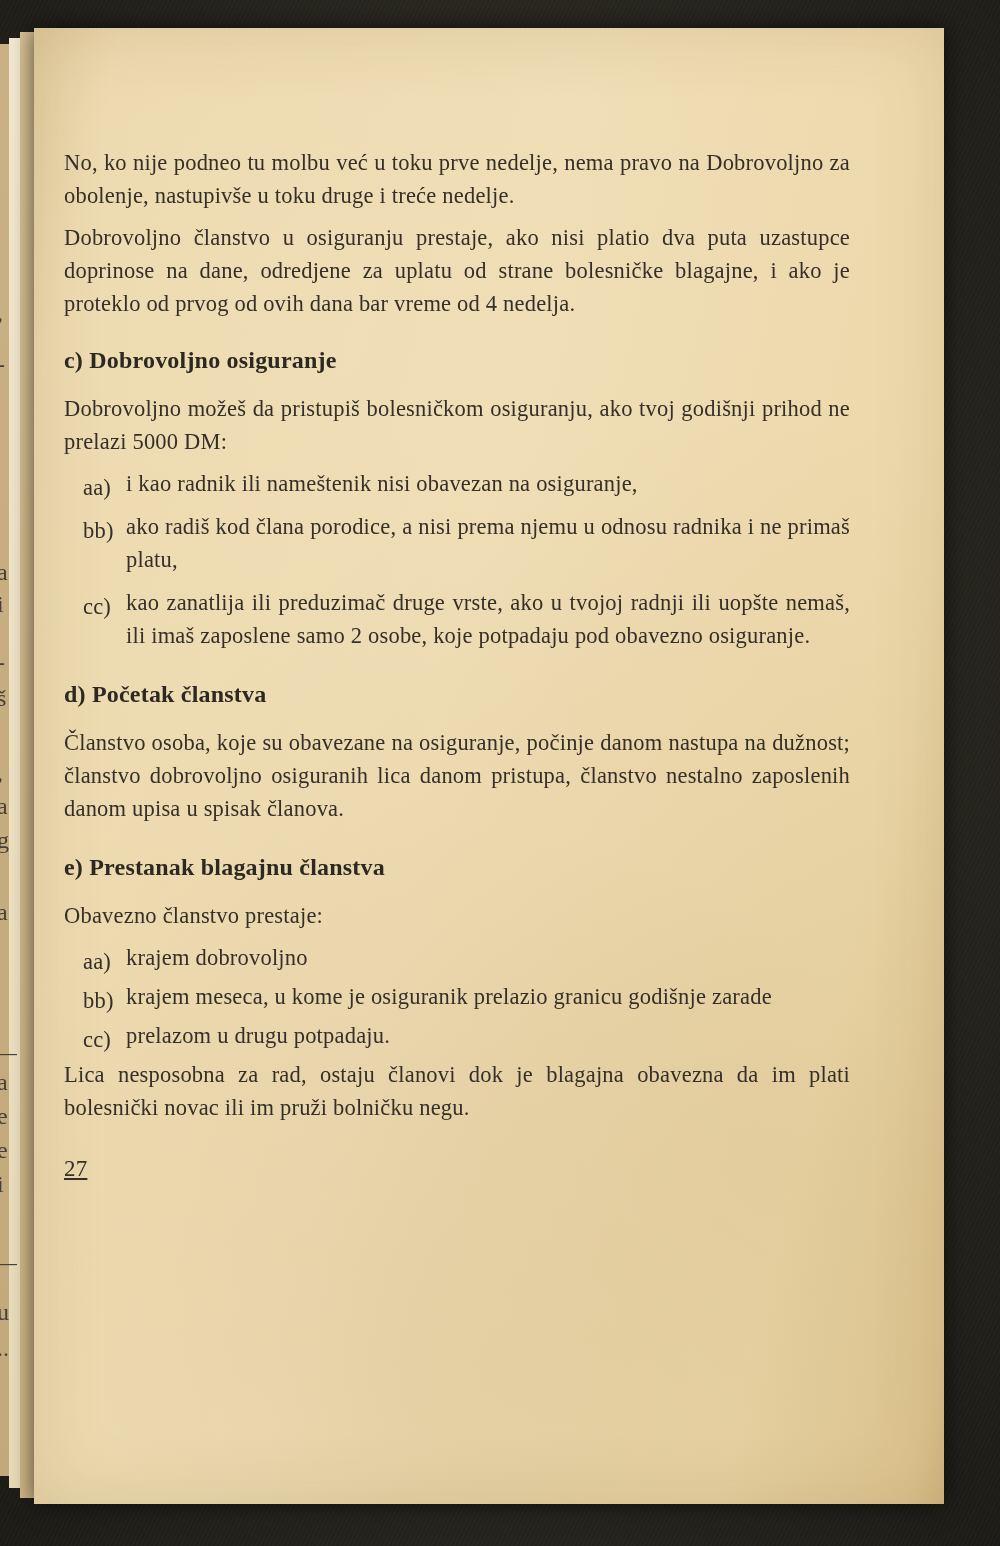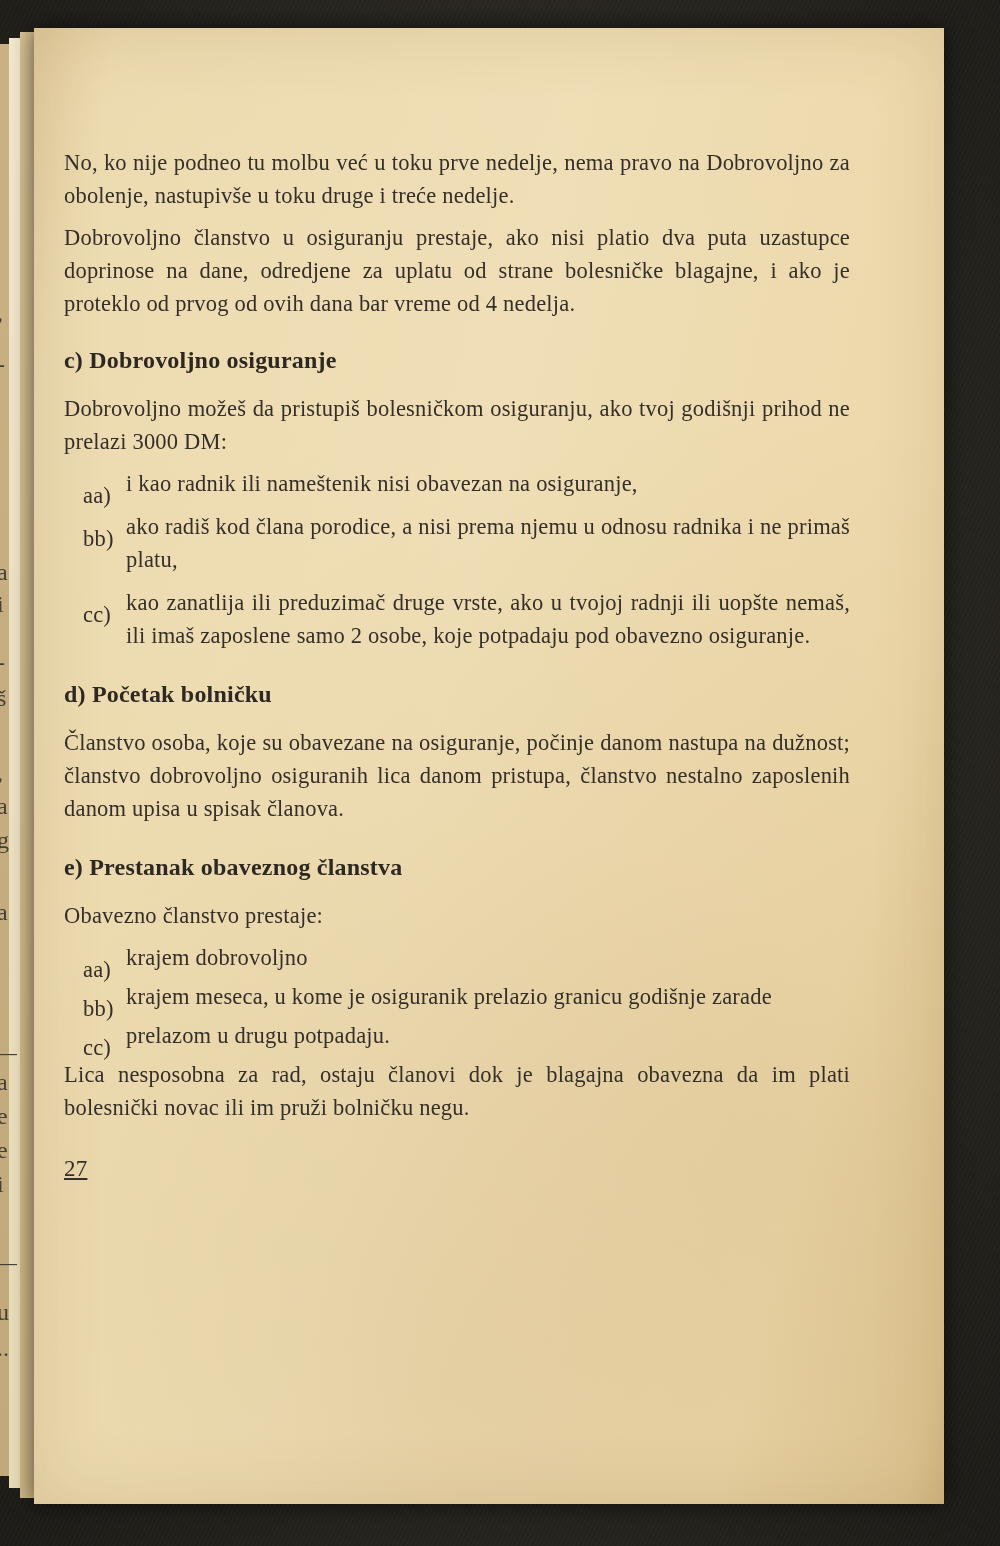--- a/index.html
+++ b/index.html
@@ -45,21 +45,21 @@
     color: #342f28; text-align: justify;
     letter-spacing: 0.2px;
   }
   .para { margin: 0 0 9px 0; }
   .heading {
     font-size: 24px; font-weight: bold; color: #2d2922;
     margin: 26px 0 15px 0; text-align: left;
   }
   .heading:first-of-type { margin-top: 24px; }
   .li { position: relative; padding-left: 62px; margin: 0 0 10px 0; }
-  .li-label { position: absolute; left: 19px; top: 12px; }
+  .li-label { position: absolute; left: 19px; top: 4px; }
   .li-tight { margin-bottom: 6px; }
   .pagenum {
     margin-top: 28px; padding-right: 90px;
     font-size: 23px; color: #342f28; text-decoration: underline;
   }
 </style>
 </head>
 <body>
 
 <div class="backdrop"></div>
@@ -88,39 +88,39 @@
     <span style="top: 1336px;">..</span>
   </div>
 
 <main class="page">
   <div class="content">
 
     <p class="para">No, ko nije podneo tu molbu već u toku prve nedelje, nema pravo na Dobrovoljno za obolenje, nastupivše u toku druge i treće nedelje.</p>
     <p class="para">Dobrovoljno članstvo u osiguranju prestaje, ako nisi platio dva puta uzastupce doprinose na dane, odredjene za uplatu od strane bolesničke blagajne, i ako je proteklo od prvog od ovih dana bar vreme od 4 nedelja.</p>
 
     <h3 class="heading">c) Dobrovoljno osiguranje</h3>
-    <p class="para">Dobrovoljno možeš da pristupiš bolesničkom osiguranju, ako tvoj godišnji prihod ne prelazi 3000 DM:</p>
+    <p class="para">Dobrovoljno možeš da pristupiš bolesničkom osiguranju, ako tvoj godišnji prihod ne prelazi 5000 DM:</p>
 
     <div class="li">
       <span class="li-label">aa)</span>
       <span>i kao radnik ili nameštenik nisi obavezan na osiguranje,</span>
     </div>
     <div class="li">
       <span class="li-label">bb)</span>
       <span>ako radiš kod člana porodice, a nisi prema njemu u odnosu radnika i ne primaš platu,</span>
     </div>
     <div class="li">
       <span class="li-label">cc)</span>
       <span>kao zanatlija ili preduzimač druge vrste, ako u tvojoj radnji ili uopšte nemaš, ili imaš zaposlene samo 2 osobe, koje potpadaju pod obavezno osiguranje.</span>
     </div>
 
-    <h3 class="heading">d) Početak bolničku</h3>
+    <h3 class="heading">d) Početak članstva</h3>
     <p class="para">Članstvo osoba, koje su obavezane na osiguranje, počinje danom nastupa na dužnost; članstvo dobrovoljno osiguranih lica danom pristupa, članstvo nestalno zaposlenih danom upisa u spisak članova.</p>
 
-    <h3 class="heading">e) Prestanak obaveznog članstva</h3>
+    <h3 class="heading">e) Prestanak blagajnu članstva</h3>
     <p class="para">Obavezno članstvo prestaje:</p>
 
     <div class="li li-tight">
       <span class="li-label">aa)</span>
       <span>krajem dobrovoljno</span>
     </div>
     <div class="li li-tight">
       <span class="li-label">bb)</span>
       <span>krajem meseca, u kome je osiguranik prelazio granicu godišnje zarade</span>
     </div>

